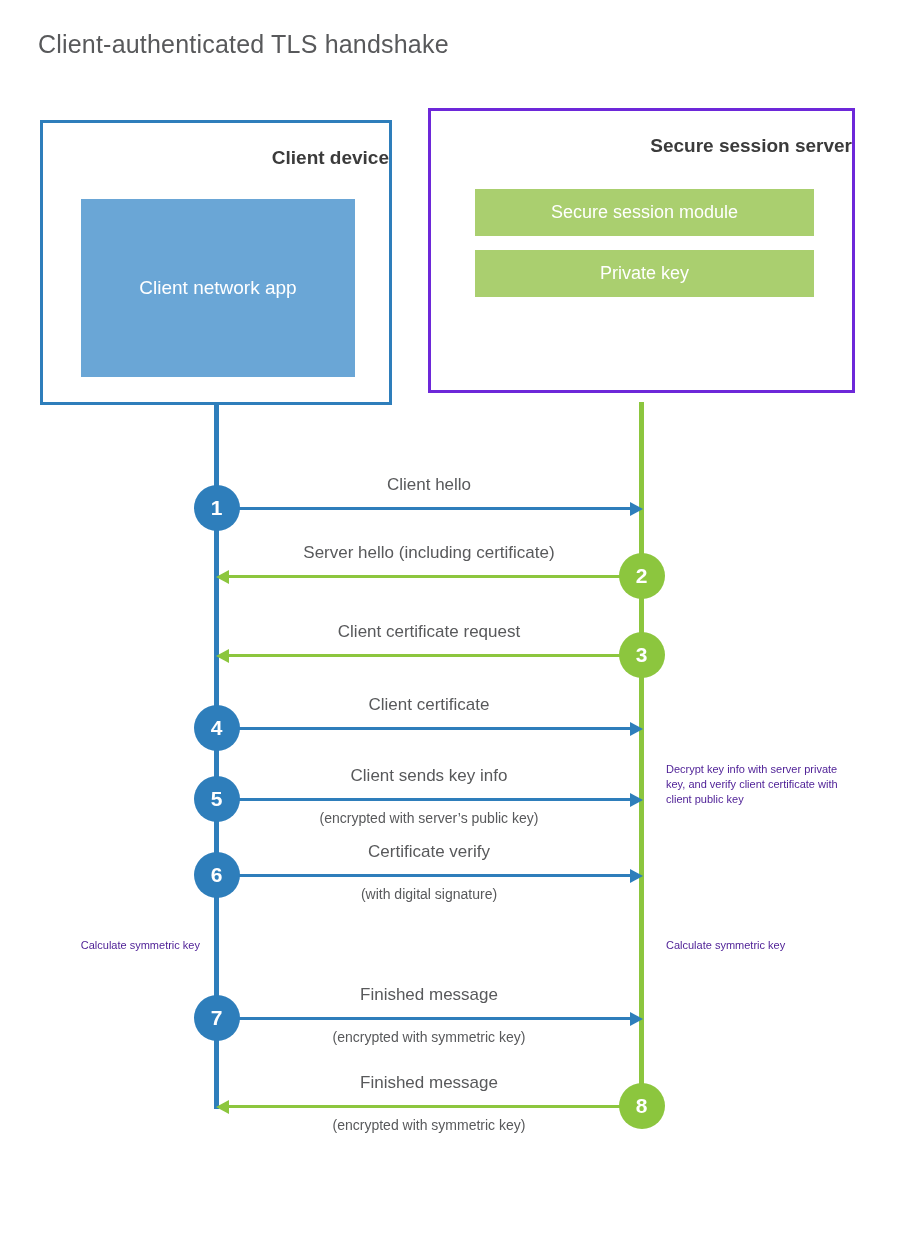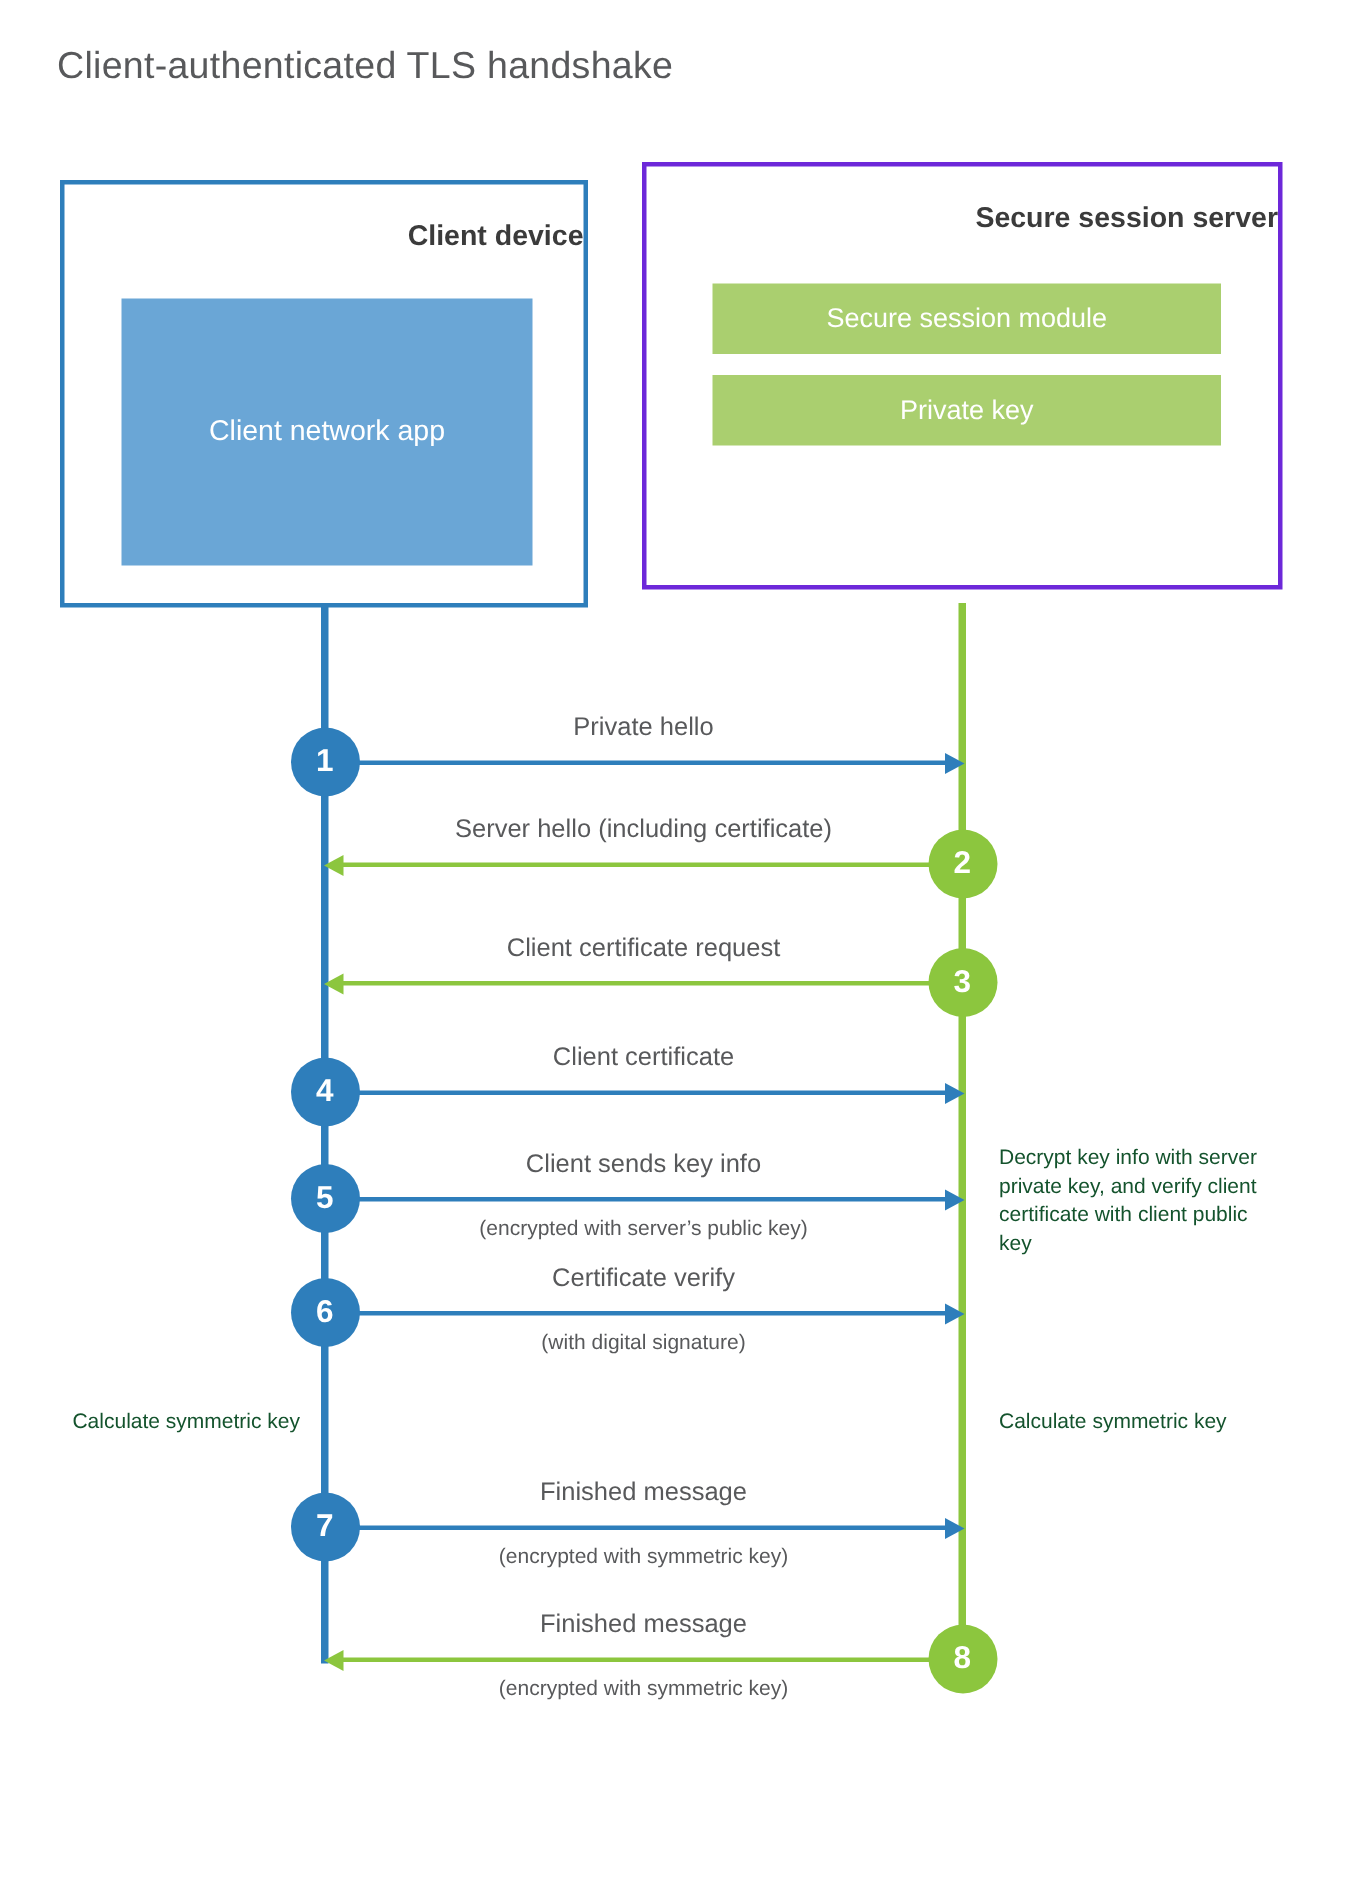--- a/index.html
+++ b/index.html
@@ -159,23 +159,23 @@
     text-align: left;
     font-size: 14px;
     color: #58595b;
     white-space: nowrap;
     transform: translateX(-50%);
   }
 
   
   .side-note {
     position: absolute;
-    font-size: 14px;
+    font-size: 11px;
     line-height: 1.35;
-    color: #14532d;
+    color: #4c1d95;
   }
   .side-note.right-of-server { left: 666px; width: 185px; text-align: left; }
   .side-note.left-of-client  { left: 10px;  width: 190px; text-align: right; }
 </style>
 </head>
 <body>
 
 <div class="diagram-title">Client-authenticated TLS handshake</div>
 
 <div class="entity-box client">
@@ -192,21 +192,21 @@
 </div>
 
 <div class="lifeline client"></div>
 <div class="lifeline server"></div>
 
 <div id="messages-layer">
     <div class="msg blue" style="top: 507px;">
       <div class="arrow-line" style="left: 216.5px; width: 415px;"></div>
       <div class="arrow-head to-right" style="left: 629.5px;"></div>
       <div class="step-circle" style="left: 193.5px;">1</div>
-      <div class="msg-label" style="left: 429px;">Private hello</div>
+      <div class="msg-label" style="left: 429px;">Client hello</div>
     </div>
     <div class="msg green" style="top: 575px;">
       <div class="arrow-line" style="left: 226.5px; width: 415px;"></div>
       <div class="arrow-head to-left" style="left: 215.5px;"></div>
       <div class="step-circle" style="left: 618.5px;">2</div>
       <div class="msg-label" style="left: 429px;">Server hello (including certificate)</div>
     </div>
     <div class="msg green" style="top: 654px;">
       <div class="arrow-line" style="left: 226.5px; width: 415px;"></div>
       <div class="arrow-head to-left" style="left: 215.5px;"></div>

